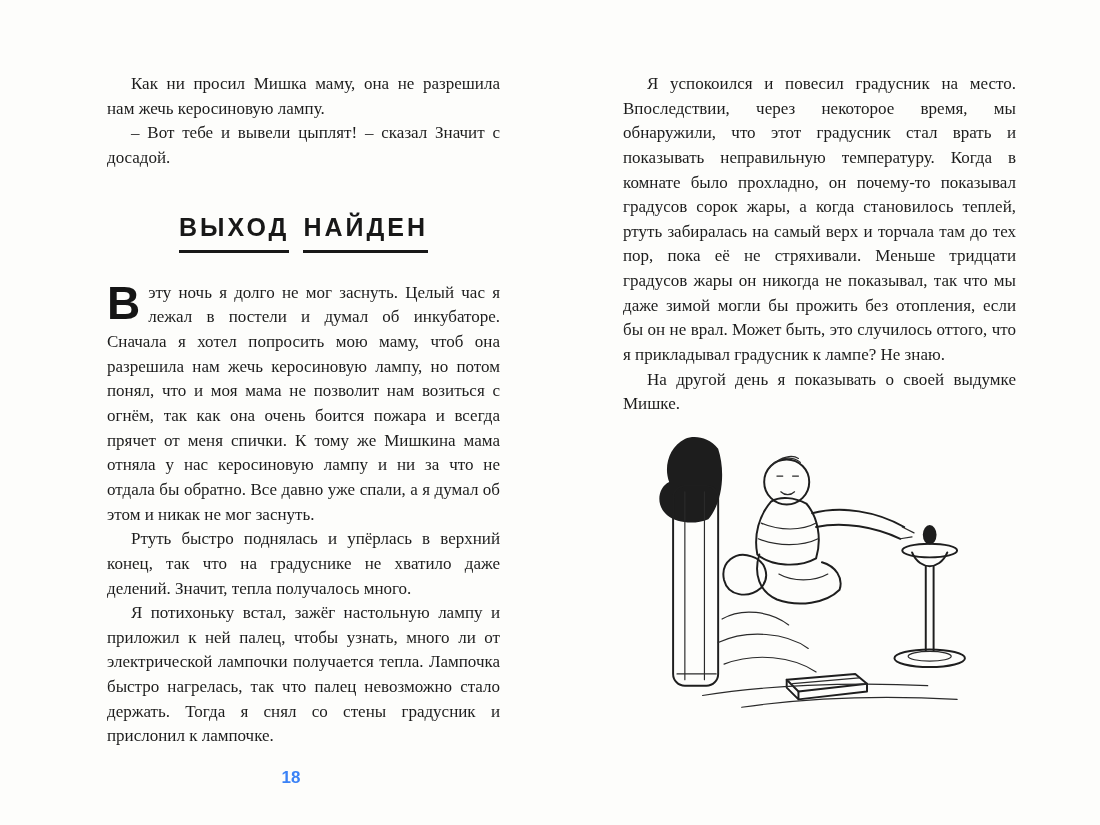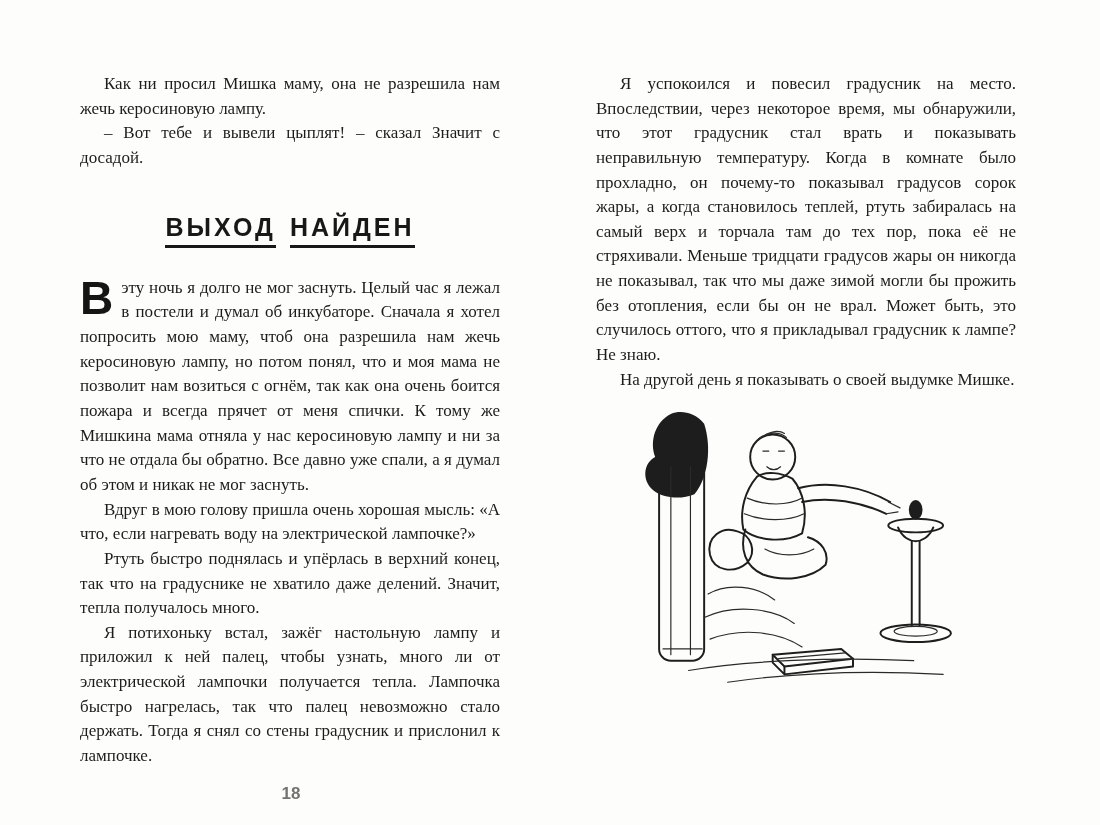--- a/index.html
+++ b/index.html
@@ -17,34 +17,36 @@
     display: flex;
     gap: 96px;
     padding: 72px 84px 0 80px;
     box-sizing: border-box;
   }
   .col {
     width: 422px;
     font-size: 17px;
     line-height: 1.45;
     text-align: justify;
+    margin-left: 27px;
   }
   .col p { margin: 0; text-indent: 24px; }
   .chapter-heading {
     margin: 38px 0 28px 0;
     text-align: center;
     font-family: "Liberation Sans", "DejaVu Sans", sans-serif;
     font-weight: 700;
     font-size: 25px;
     letter-spacing: 3px;
     color: #181818;
     white-space: nowrap;
   }
   .chapter-heading .hw {
     border-bottom: 3px solid #181818;
+    padding-bottom: 5px;
     margin: 0 7px;
     display: inline-block;
   }
   p.opening { text-indent: 0; }
   .drop-cap {
     float: left;
     font-family: "Liberation Sans", "DejaVu Sans", sans-serif;
     font-weight: 700;
     font-size: 46px;
     line-height: 0.82;
@@ -52,26 +54,26 @@
     color: #151515;
   }
   .illustration-wrap {
     margin-top: 16px;
     text-align: center;
   }
   .page-number {
     position: absolute;
     left: 80px;
     width: 422px;
-    top: 784px;
+    top: 768px;
     text-align: center;
     font-family: "Liberation Sans", "DejaVu Sans", sans-serif;
     font-weight: 700;
     font-size: 17px;
-    color: #737373;
+    color: #3b82f6;
   }
   svg .ln { fill: none; stroke: #1e1e1e; stroke-width: 2; stroke-linecap: round; stroke-linejoin: round; }
   svg .thin { fill: none; stroke: #2a2a2a; stroke-width: 1.2; stroke-linecap: round; }
   svg .solid { fill: #1d1d1d; stroke: none; }
 </style>
 </head>
 <body>
 
 <div class="page">
   <div class="columns">
@@ -80,21 +82,20 @@
       <p>Как ни просил Мишка маму, она не разрешила нам жечь керосиновую лампу.</p>
       <p>– Вот тебе и вывели цыплят! – сказал Значит с досадой.</p>
 
       <div class="chapter-heading">
         <span class="hw">ВЫХОД</span><span class="hw">НАЙДЕН</span>
       </div>
 
       <p class="opening">
         <span class="drop-cap">В</span><span>эту ночь я долго не мог заснуть. Целый час я лежал в постели и думал об инкубаторе. Сначала я хотел попросить мою маму, чтоб она разрешила нам жечь керосиновую лампу, но потом понял, что и моя мама не позволит нам возиться с огнём, так как она очень боится пожара и всегда прячет от меня спички. К тому же Мишкина мама отняла у нас керосиновую лампу и ни за что не отдала бы обратно. Все давно уже спали, а я думал об этом и никак не мог заснуть.</span>
       </p>
-      <p>Вдруг в мою голову пришла очень хорошая мысль: «А что, если нагревать воду на электрической лампочке?»</p>
       <p>Ртуть быстро поднялась и упёрлась в верхний конец, так что на градуснике не хватило даже делений. Значит, тепла получалось много.</p>
       <p>Я потихоньку встал, зажёг настольную лампу и приложил к ней палец, чтобы узнать, много ли от электрической лампочки получается тепла. Лампочка быстро нагрелась, так что палец невозможно стало держать. Тогда я снял со стены градусник и прислонил к лампочке.</p>
     </div>
 
     <div class="col">
       <p>Я успокоился и повесил градусник на место. Впоследствии, через некоторое время, мы обнаружили, что этот градусник стал врать и показывать неправильную температуру. Когда в комнате было прохладно, он почему-то показывал градусов сорок жары, а когда становилось теплей, ртуть забиралась на самый верх и торчала там до тех пор, пока её не стряхивали. Меньше тридцати градусов жары он никогда не показывал, так что мы даже зимой могли бы прожить без отопления, если бы он не врал. Может быть, это случилось оттого, что я прикладывал градусник к лампе? Не знаю.</p>
       <p>На другой день я показывать о своей выдумке Мишке.</p>
 
       <div class="illustration-wrap">
         <svg width="380" height="284" viewBox="0 0 380 290" role="img">

